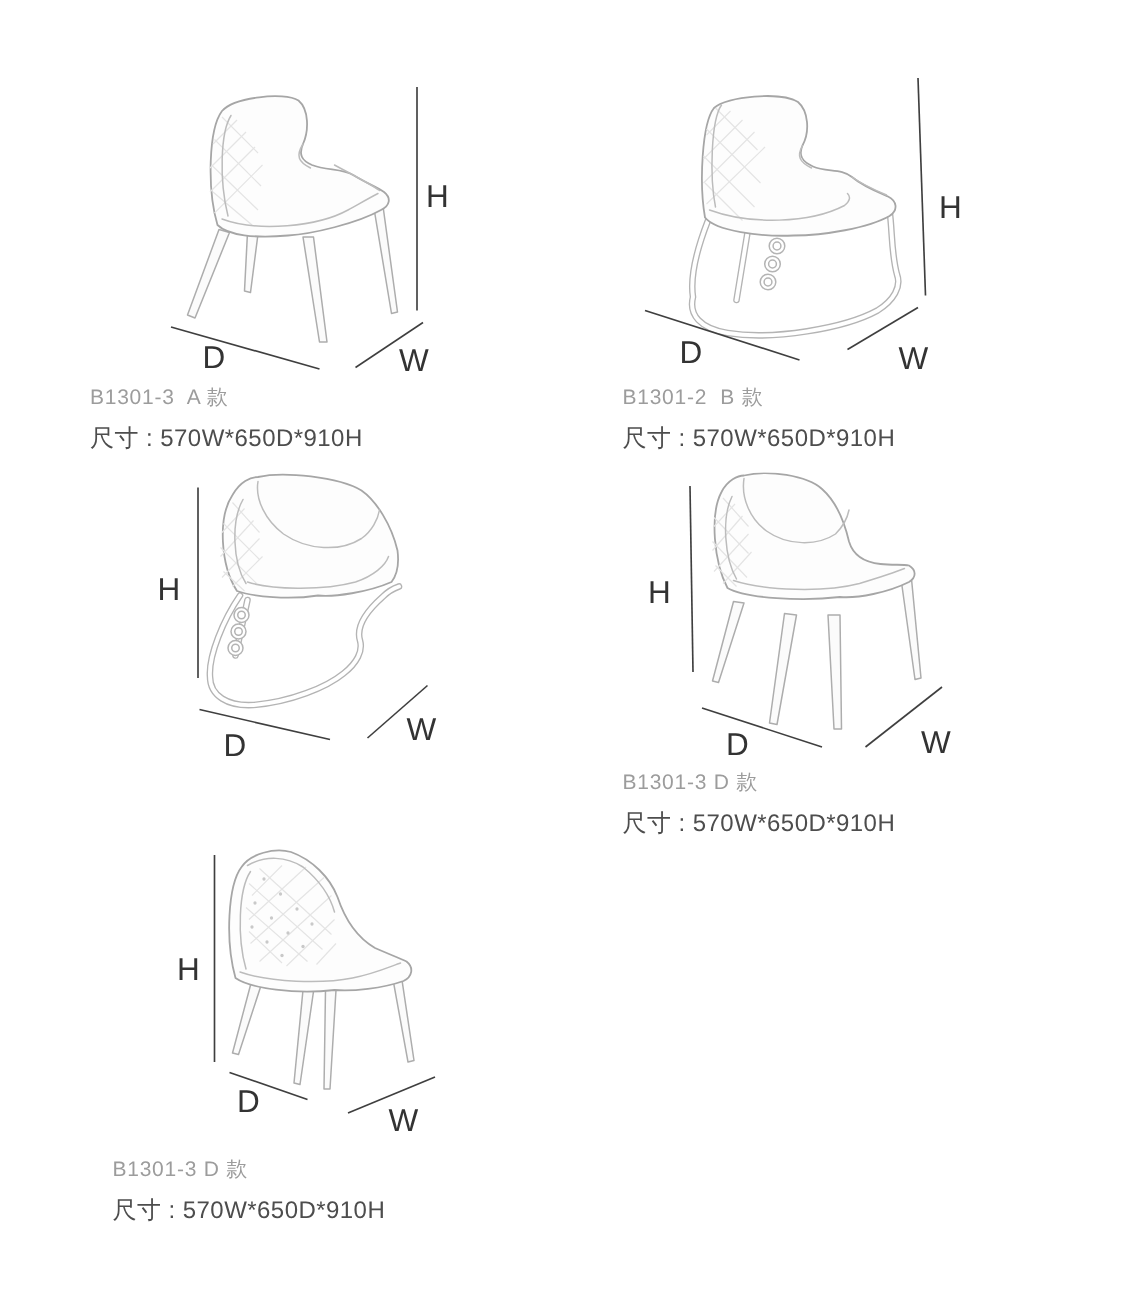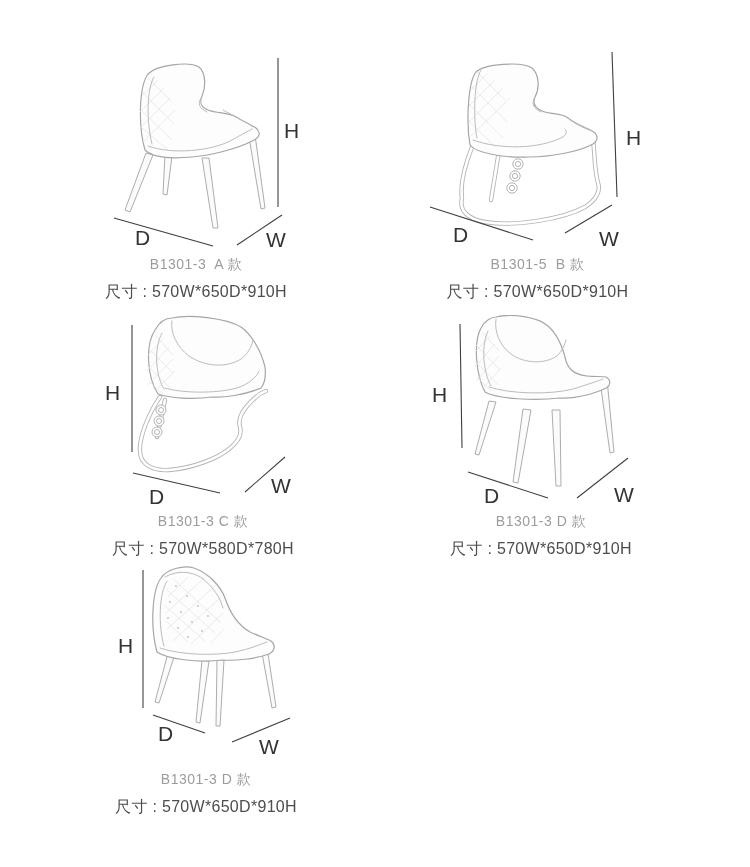--- a/index.html
+++ b/index.html
@@ -1,20 +1,20 @@
 <!DOCTYPE html>
 <html><head>
 <meta charset="utf-8">
 <style>
   * { margin:0; padding:0; box-sizing:border-box; }
   body { background:#ffffff; font-family:"Liberation Sans","DejaVu Sans",sans-serif; }
   #page { position:relative; width:750px; height:867px; background:#ffffff; overflow:hidden; }
   .cell { position:absolute; }
   .cell svg { display:block; }
-  .txt { text-align:center; }
+  .txt { }
   .code { white-space:pre; font-size:14px; color:#9c9c9c; letter-spacing:0.5px; margin-top:6px; }
   .size { font-size:16px; color:#4d4d4d; letter-spacing:0.3px; margin-top:8px; }
   .cell-a .txt { width:272px; }
   .cell-b .txt { width:245px; }
   .cell-c .txt { width:256px; }
   .cell-d .txt { width:252px; }
   .cell-e .txt { width:262px; }
   
   .body   { fill:#fdfdfd; stroke:#a6a6a6; stroke-width:1.2; stroke-linejoin:round; }
   .detail { fill:none; stroke:#bcbcbc; stroke-width:1; stroke-linecap:round; }
@@ -109,21 +109,21 @@
       <g>
         <line class="dim" x1="197" y1="32" x2="202" y2="177"></line>
         <text class="dim-label" x="211" y="125">H</text>
         <line class="dim" x1="15" y1="187" x2="118" y2="220"></line>
         <text class="dim-label" x="38" y="222">D</text>
         <line class="dim" x1="150" y1="213" x2="197" y2="185"></line>
         <text class="dim-label" x="184" y="226">W</text>
       </g>
     </svg>
     <div class="txt">
-      <div class="code">B1301-5  B 款</div>
+      <div class="code">B1301-2  B 款</div>
       <div class="size">尺寸 : 570W*650D*910H</div>
     </div>
   </div>
 
   <div class="cell cell-c" style="left:75px; top:315px;">
     <svg width="280" height="192" viewBox="0 0 280 192">
       <g>
         <path class="tube" d="M85,82 C74,98 64,122 65,136 C65,149 77,156 94,155 C119,153 143,143 154,134 C163,127 167,119 165,112 C162,102 171,91 180,83 C184,79 188,77 191,76"></path>
         <path class="tube-in" d="M85,82 C74,98 64,122 65,136 C65,149 77,156 94,155 C119,153 143,143 154,134 C163,127 167,119 165,112 C162,102 171,91 180,83 C184,79 188,77 191,76"></path>
         <path class="tube" d="M90,85 L82,122"></path>
@@ -155,24 +155,20 @@
       </g>
       <g>
         <line class="dim" x1="57" y1="10" x2="57" y2="137"></line>
         <text class="dim-label" x="30" y="85">H</text>
         <line class="dim" x1="58" y1="158" x2="145" y2="178"></line>
         <text class="dim-label" x="74" y="189">D</text>
         <line class="dim" x1="170" y1="177" x2="210" y2="142"></line>
         <text class="dim-label" x="196" y="178">W</text>
       </g>
     </svg>
-    <div class="txt">
-      <div class="code">B1301-3 C 款</div>
-      <div class="size">尺寸 : 570W*580D*780H</div>
-    </div>
   </div>
 
   <div class="cell cell-d" style="left:415px; top:315px;">
     <svg width="280" height="192" viewBox="0 0 280 192">
       <g>
         <path class="leg" d="M74,86 L60,139 L64,140 L81,87 Z"></path>
         <path class="leg" d="M108,94 L98,167 L103,168 L116,95 Z"></path>
         <path class="leg" d="M137,95 L141,171 L146,171 L145,95 Z"></path>
         <path class="leg" d="M185,66 L195,138 L199,137 L192,64 Z"></path>
       </g>

